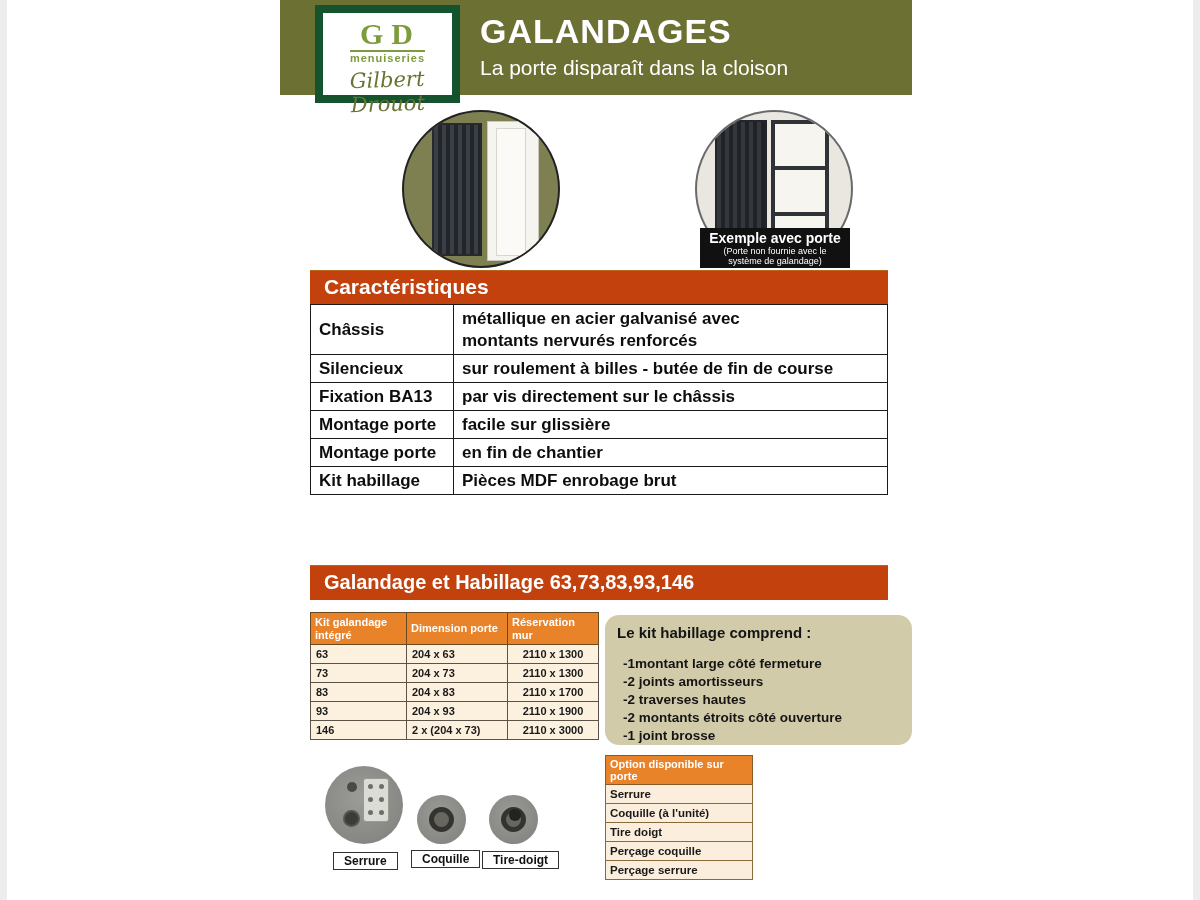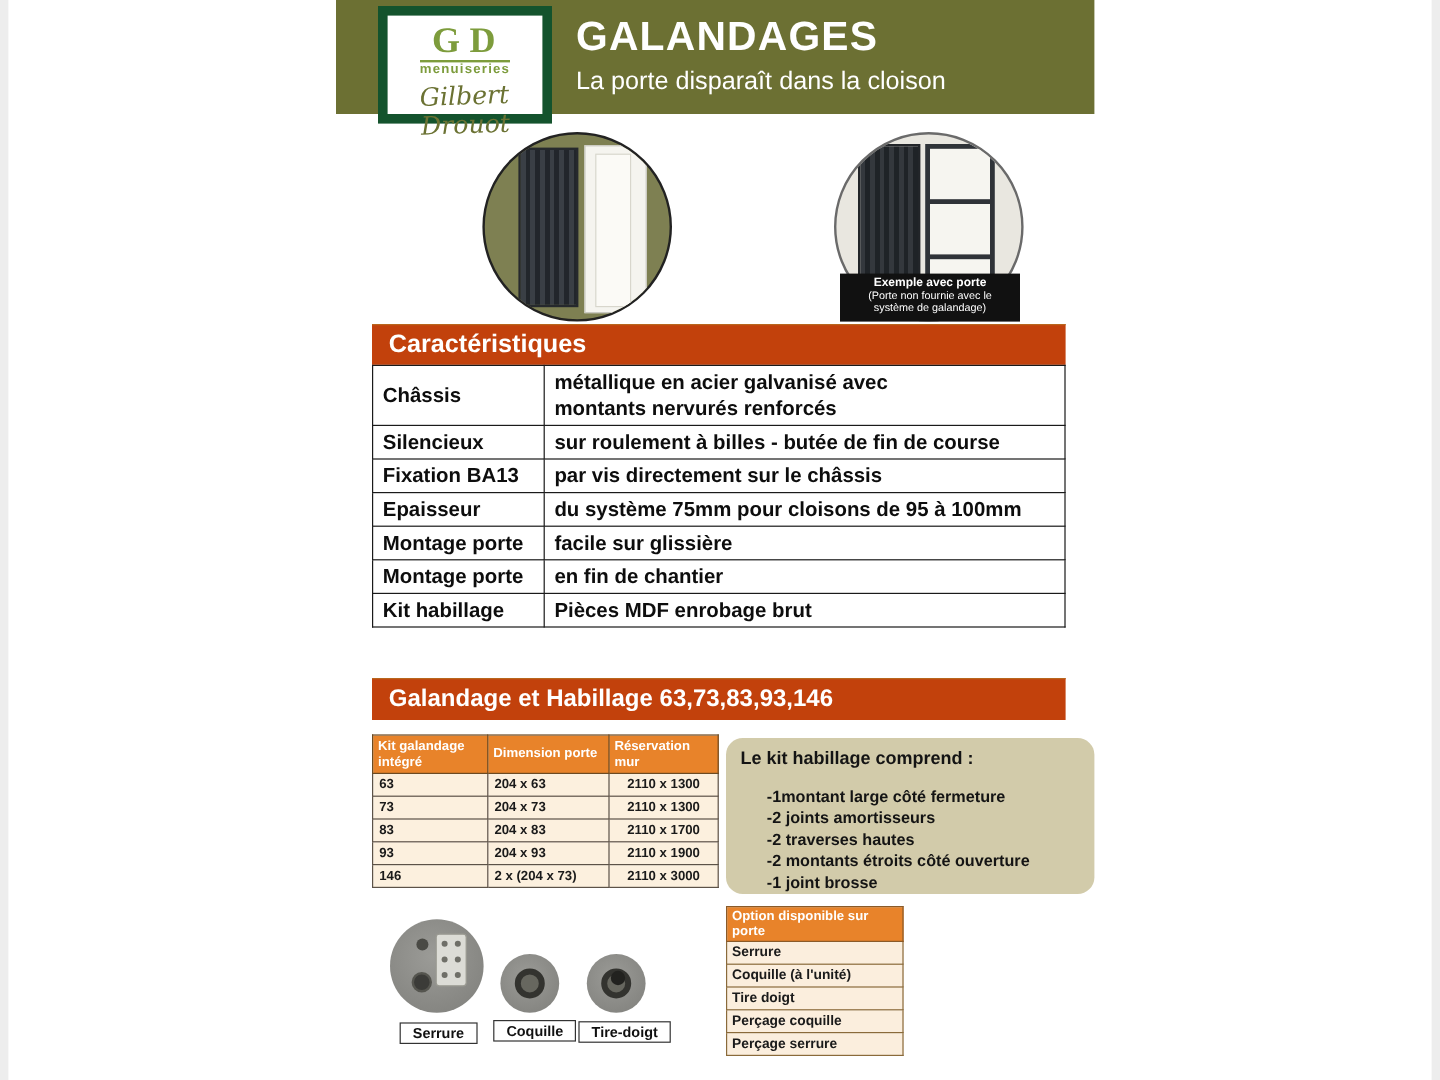--- a/index.html
+++ b/index.html
@@ -21,21 +21,21 @@
   .circle-photo { position:absolute; border-radius:50%; overflow:hidden; }
   .photo-left { left:402px; top:110px; width:158px; height:158px; border:2px solid #222; background:#7e8052; }
   .photo-left .dark-panel { position:absolute; left:28px; top:11px; width:50px; height:133px; background:repeating-linear-gradient(90deg,#3a3f45 0 4px,#22262b 4px 8px); border:2px solid #26292d; }
   .photo-left .white-frame { position:absolute; left:83px; top:9px; width:52px; height:140px; background:#f5f4ef; border:1px solid #c9c8c0; }
   .photo-left .white-frame .inner-line { position:absolute; left:8px; top:6px; width:30px; height:128px; border:1px solid #d8d6cc; background:#fbfaf6; }
   .photo-right { left:695px; top:110px; width:158px; height:158px; border:2px solid #6a6a6a; background:#e9e7e0; }
   .photo-right .dark-panel { position:absolute; left:18px; top:8px; width:52px; height:140px; background:repeating-linear-gradient(90deg,#34383d 0 4px,#1f2327 4px 8px); border:2px solid #222529; }
   .photo-right .open-frame { position:absolute; left:74px; top:8px; width:58px; height:140px; background:#f6f5f0; border:4px solid #2f3338; }
   .photo-right .open-frame .bar { position:absolute; left:0; width:100%; height:4px; background:#2f3338; }
   .photo-caption { position:absolute; left:700px; top:228px; width:150px; height:40px; background:#111111; color:#ffffff; text-align:center; z-index:4; padding-top:2px; }
-  .photo-caption .cap1 { font-size:10px; font-weight:bold; }
+  .photo-caption .cap1 { font-size:14px; font-weight:bold; }
   .photo-caption .cap2 { font-size:9px; line-height:1.15; }
 
   
   .banner { position:absolute; left:310px; width:578px; background:#c2410c; color:#ffffff; font-weight:bold; display:flex; align-items:center; padding-left:14px; box-shadow:0 1px 0 #b9661d inset; }
   .banner-carac { top:270px; height:34px; font-size:21px; }
   .banner-galandage { top:565px; height:35px; font-size:20px; }
 
   
   .char-table { position:absolute; left:310px; top:304px; width:578px; border-collapse:collapse; table-layout:fixed; }
   .char-table td { border:1.5px solid #1a1a1a; font-size:17px; font-weight:bold; color:#0d0d0d; padding:2px 6px 2px 8px; vertical-align:middle; background:#ffffff; }
@@ -47,21 +47,21 @@
   
   .kit-table { position:absolute; left:310px; top:612px; width:288px; border-collapse:collapse; table-layout:fixed; }
   .kit-table th { background:#e8832a; color:#ffffff; font-size:11px; font-weight:bold; text-align:left; padding:2px 4px; border:1px solid #6b4a22; line-height:1.15; height:32px; vertical-align:middle; }
   .kit-table td { background:#fcf0de; font-size:11px; font-weight:bold; color:#1a1a1a; border:1px solid #5c5247; padding:1px 5px; height:19px; }
   .kit-table col.c1{ width:96px; } .kit-table col.c2{ width:101px; } .kit-table col.c3{ width:91px; }
   .kit-table td.center { text-align:center; }
 
   
   .habillage-box { position:absolute; left:605px; top:615px; width:307px; height:130px; background:#d2cbaa; border-radius:14px; padding:9px 12px; color:#141414; }
   .habillage-box .hb-title { font-size:15px; font-weight:bold; margin-bottom:14px; }
-  .habillage-box .hb-item { font-size:13.5px; font-weight:bold; line-height:1.33; padding-left:6px;margin-left:16px; }
+  .habillage-box .hb-item { font-size:13.5px; font-weight:bold; line-height:1.33; padding-left:6px; }
 
   
   .hw-circle { position:absolute; border-radius:50%; background:radial-gradient(circle at 45% 40%, #9b9b97, #7e7e7a); }
   .hw-lock { left:325px; top:766px; width:78px; height:78px; }
   .hw-lock .plate { position:absolute; left:38px; top:12px; width:26px; height:44px; background:#dcdcd6; border:1px solid #9a9a92; border-radius:3px; }
   .hw-lock .plate i { position:absolute; width:5px; height:5px; border-radius:50%; background:#6f6f68; }
   .hw-lock .cyl { position:absolute; left:18px; top:44px; width:17px; height:17px; border-radius:50%; background:#3b3b38; border:2px solid #55554f; }
   .hw-lock .screw { position:absolute; left:22px; top:16px; width:10px; height:10px; border-radius:50%; background:#4a4a45; }
   .hw-small { width:49px; height:49px; }
   .hw-coquille { left:417px; top:795px; }
@@ -120,24 +120,20 @@
     </tr>
     <tr>
       <td class="lbl">Silencieux</td>
       <td class="val">sur roulement à billes - butée de fin de course</td>
     </tr>
     <tr>
       <td class="lbl">Fixation BA13</td>
       <td class="val">par vis directement sur le châssis</td>
     </tr>
     <tr>
-      <td class="lbl">Epaisseur</td>
-      <td class="val">du système 75mm pour cloisons de 95 à 100mm</td>
-    </tr>
-    <tr>
       <td class="lbl">Montage porte</td>
       <td class="val">facile sur glissière</td>
     </tr>
     <tr>
       <td class="lbl">Montage porte</td>
       <td class="val">en fin de chantier</td>
     </tr>
     <tr>
       <td class="lbl">Kit habillage</td>
       <td class="val">Pièces MDF enrobage brut</td>

